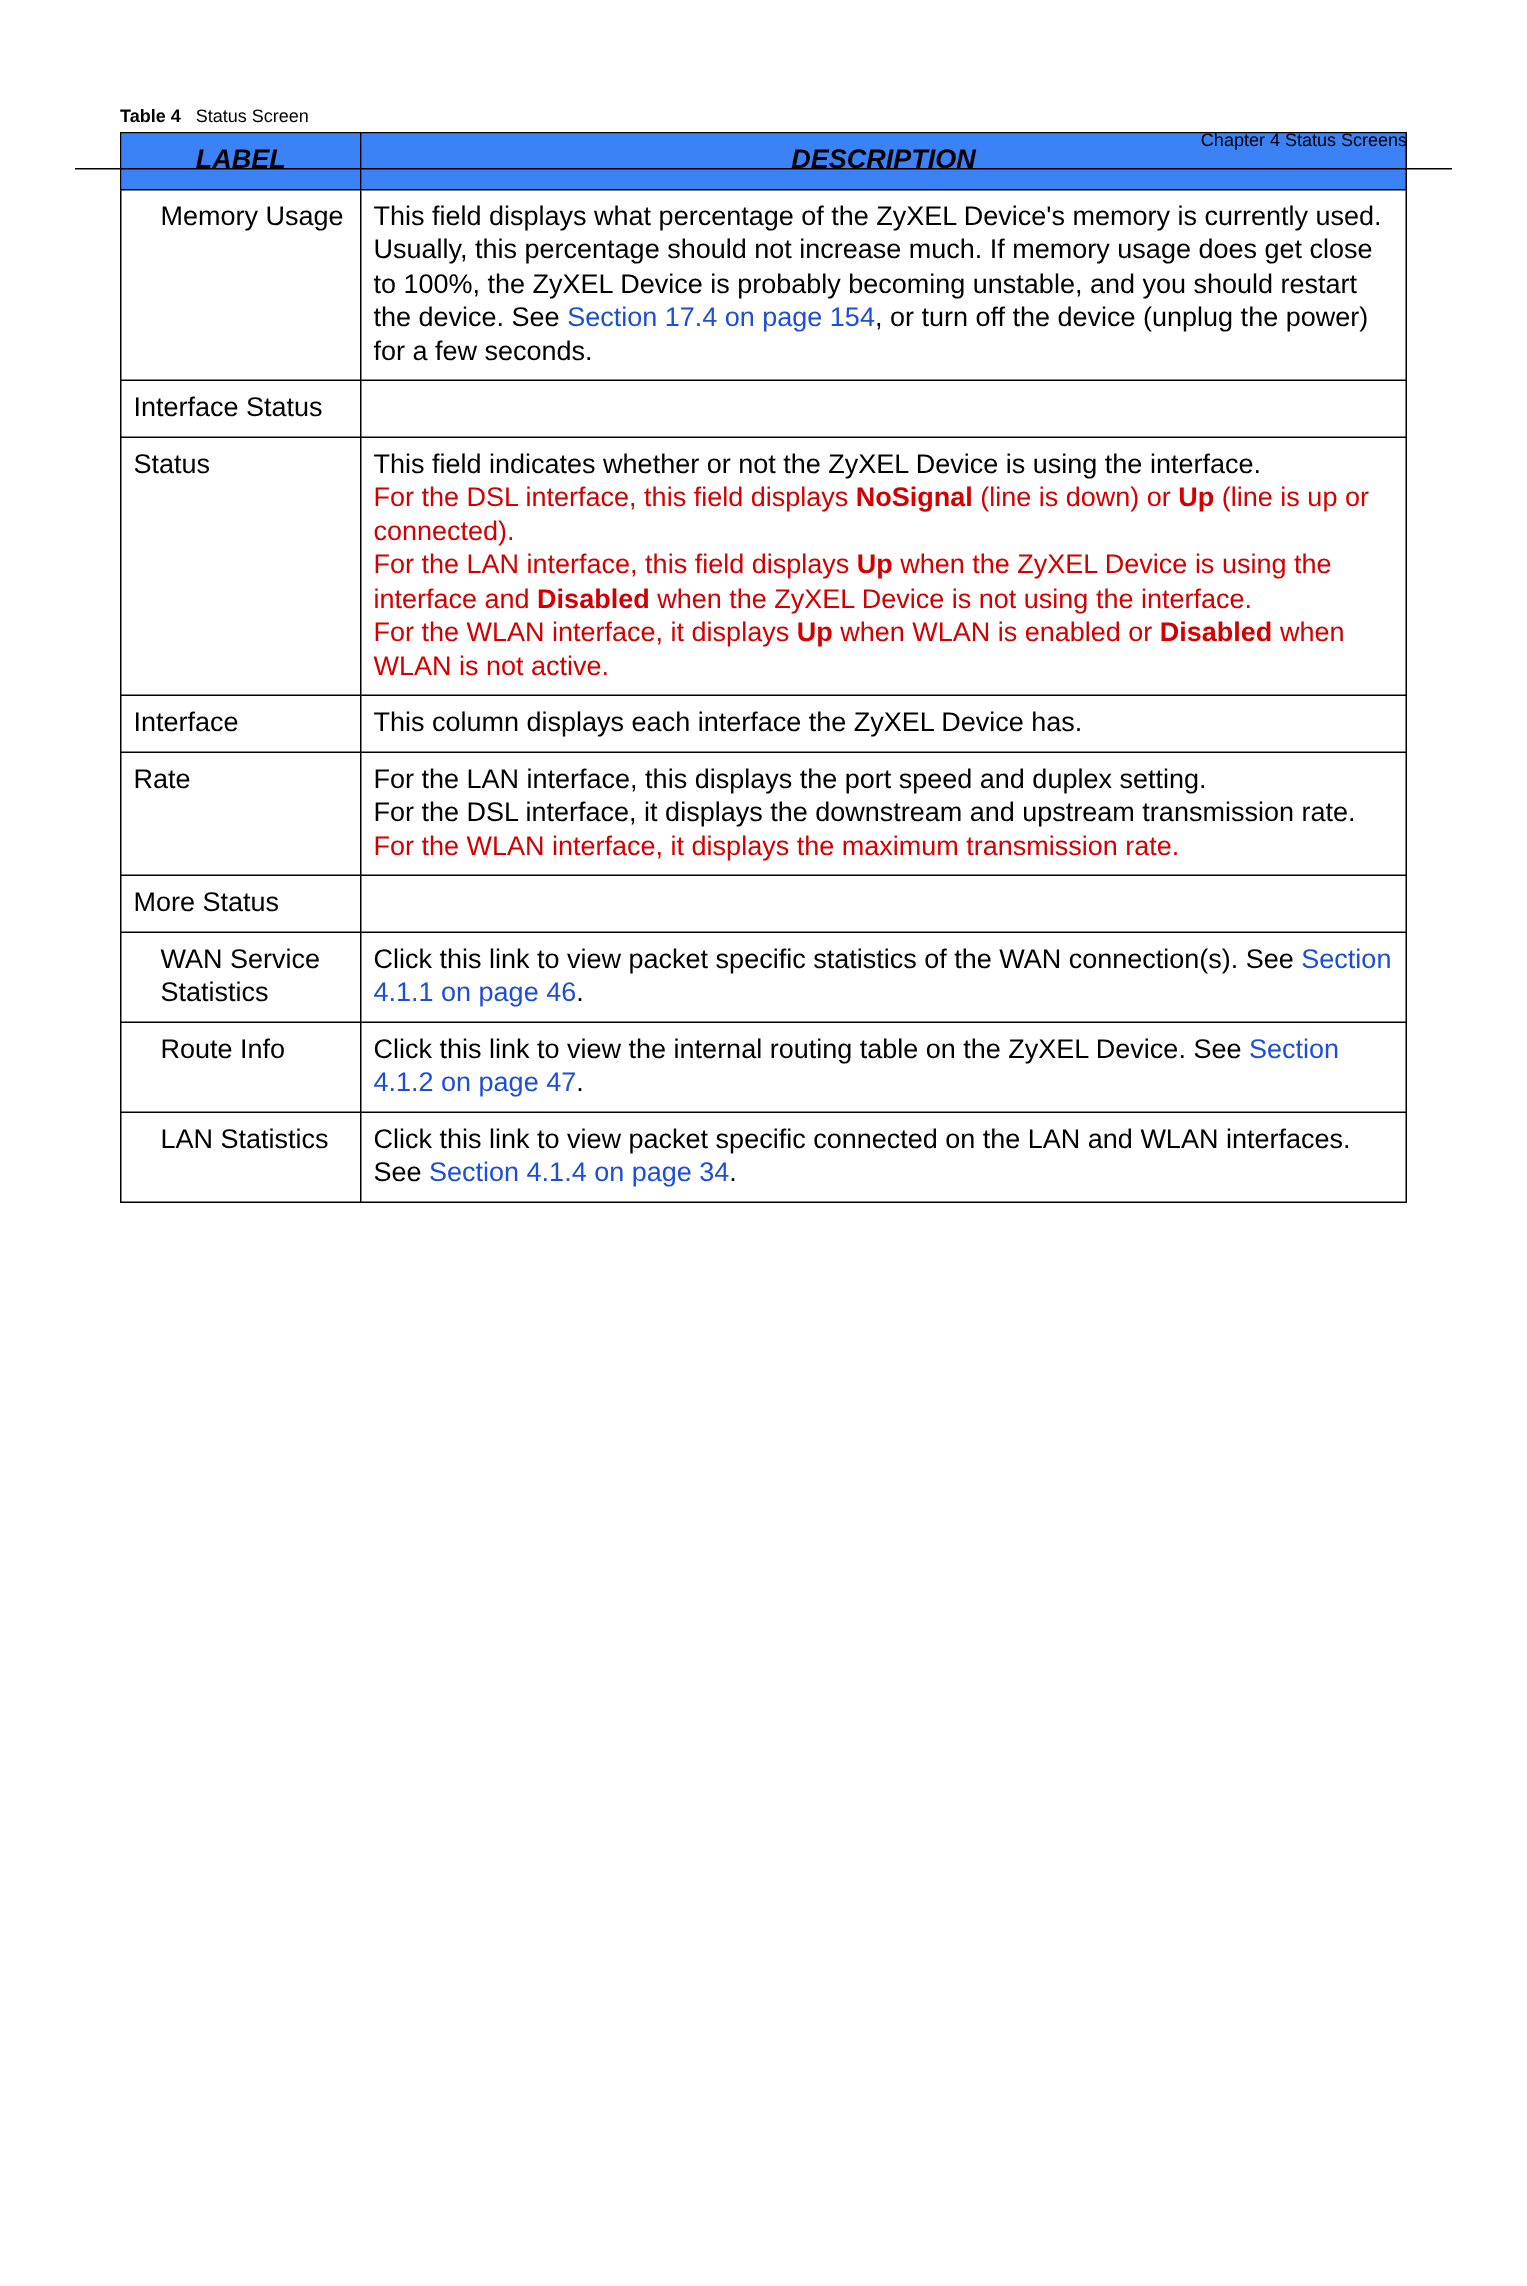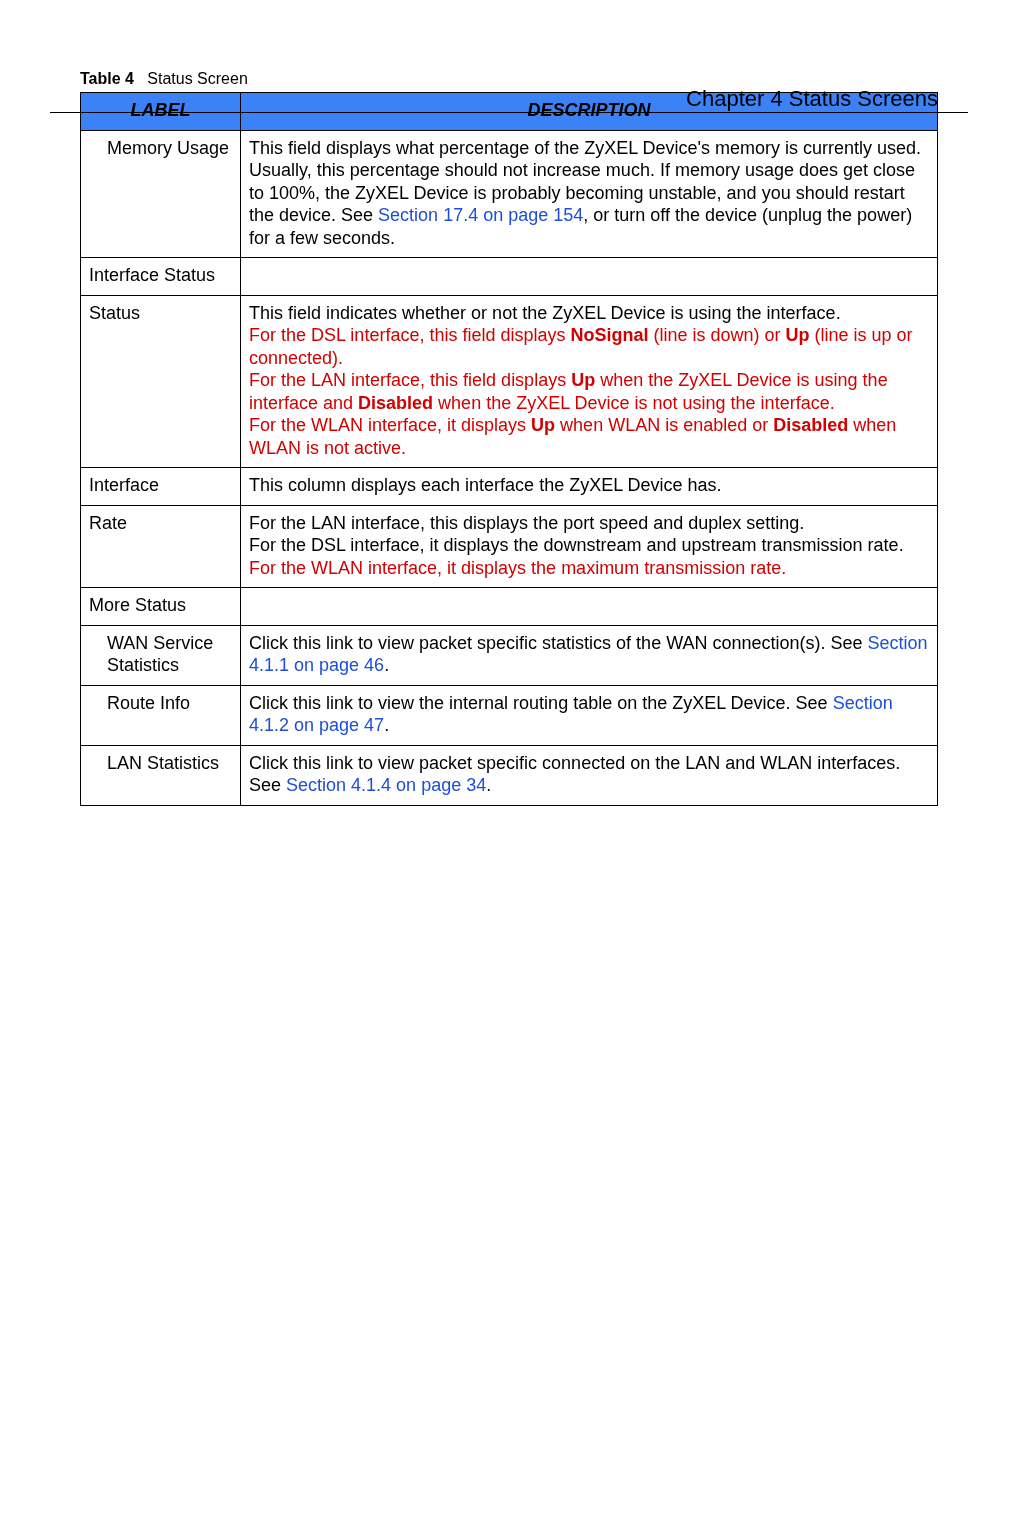--- a/index.html
+++ b/index.html
@@ -18,25 +18,25 @@
   }
   .top-rule {
     border-top: 1.5px solid #000;
     position: absolute;
     left: 50px; right: 50px; top: 42px;
   }
   .running-head {
     position: absolute;
     right: 80px;
     top: 16px;
-    font-size: 22px;
+    font-size: 12px;
   }
   .caption {
     margin-top: 70px;
-    font-size: 16px;
+    font-size: 12px;
     padding-bottom: 4px;
   }
   .caption b { font-weight: bold; }
   table.status {
     border-collapse: collapse;
     width: 100%;
     font-size: 18px;
   }
   table.status th, table.status td {
     border: 1.5px solid #000;

